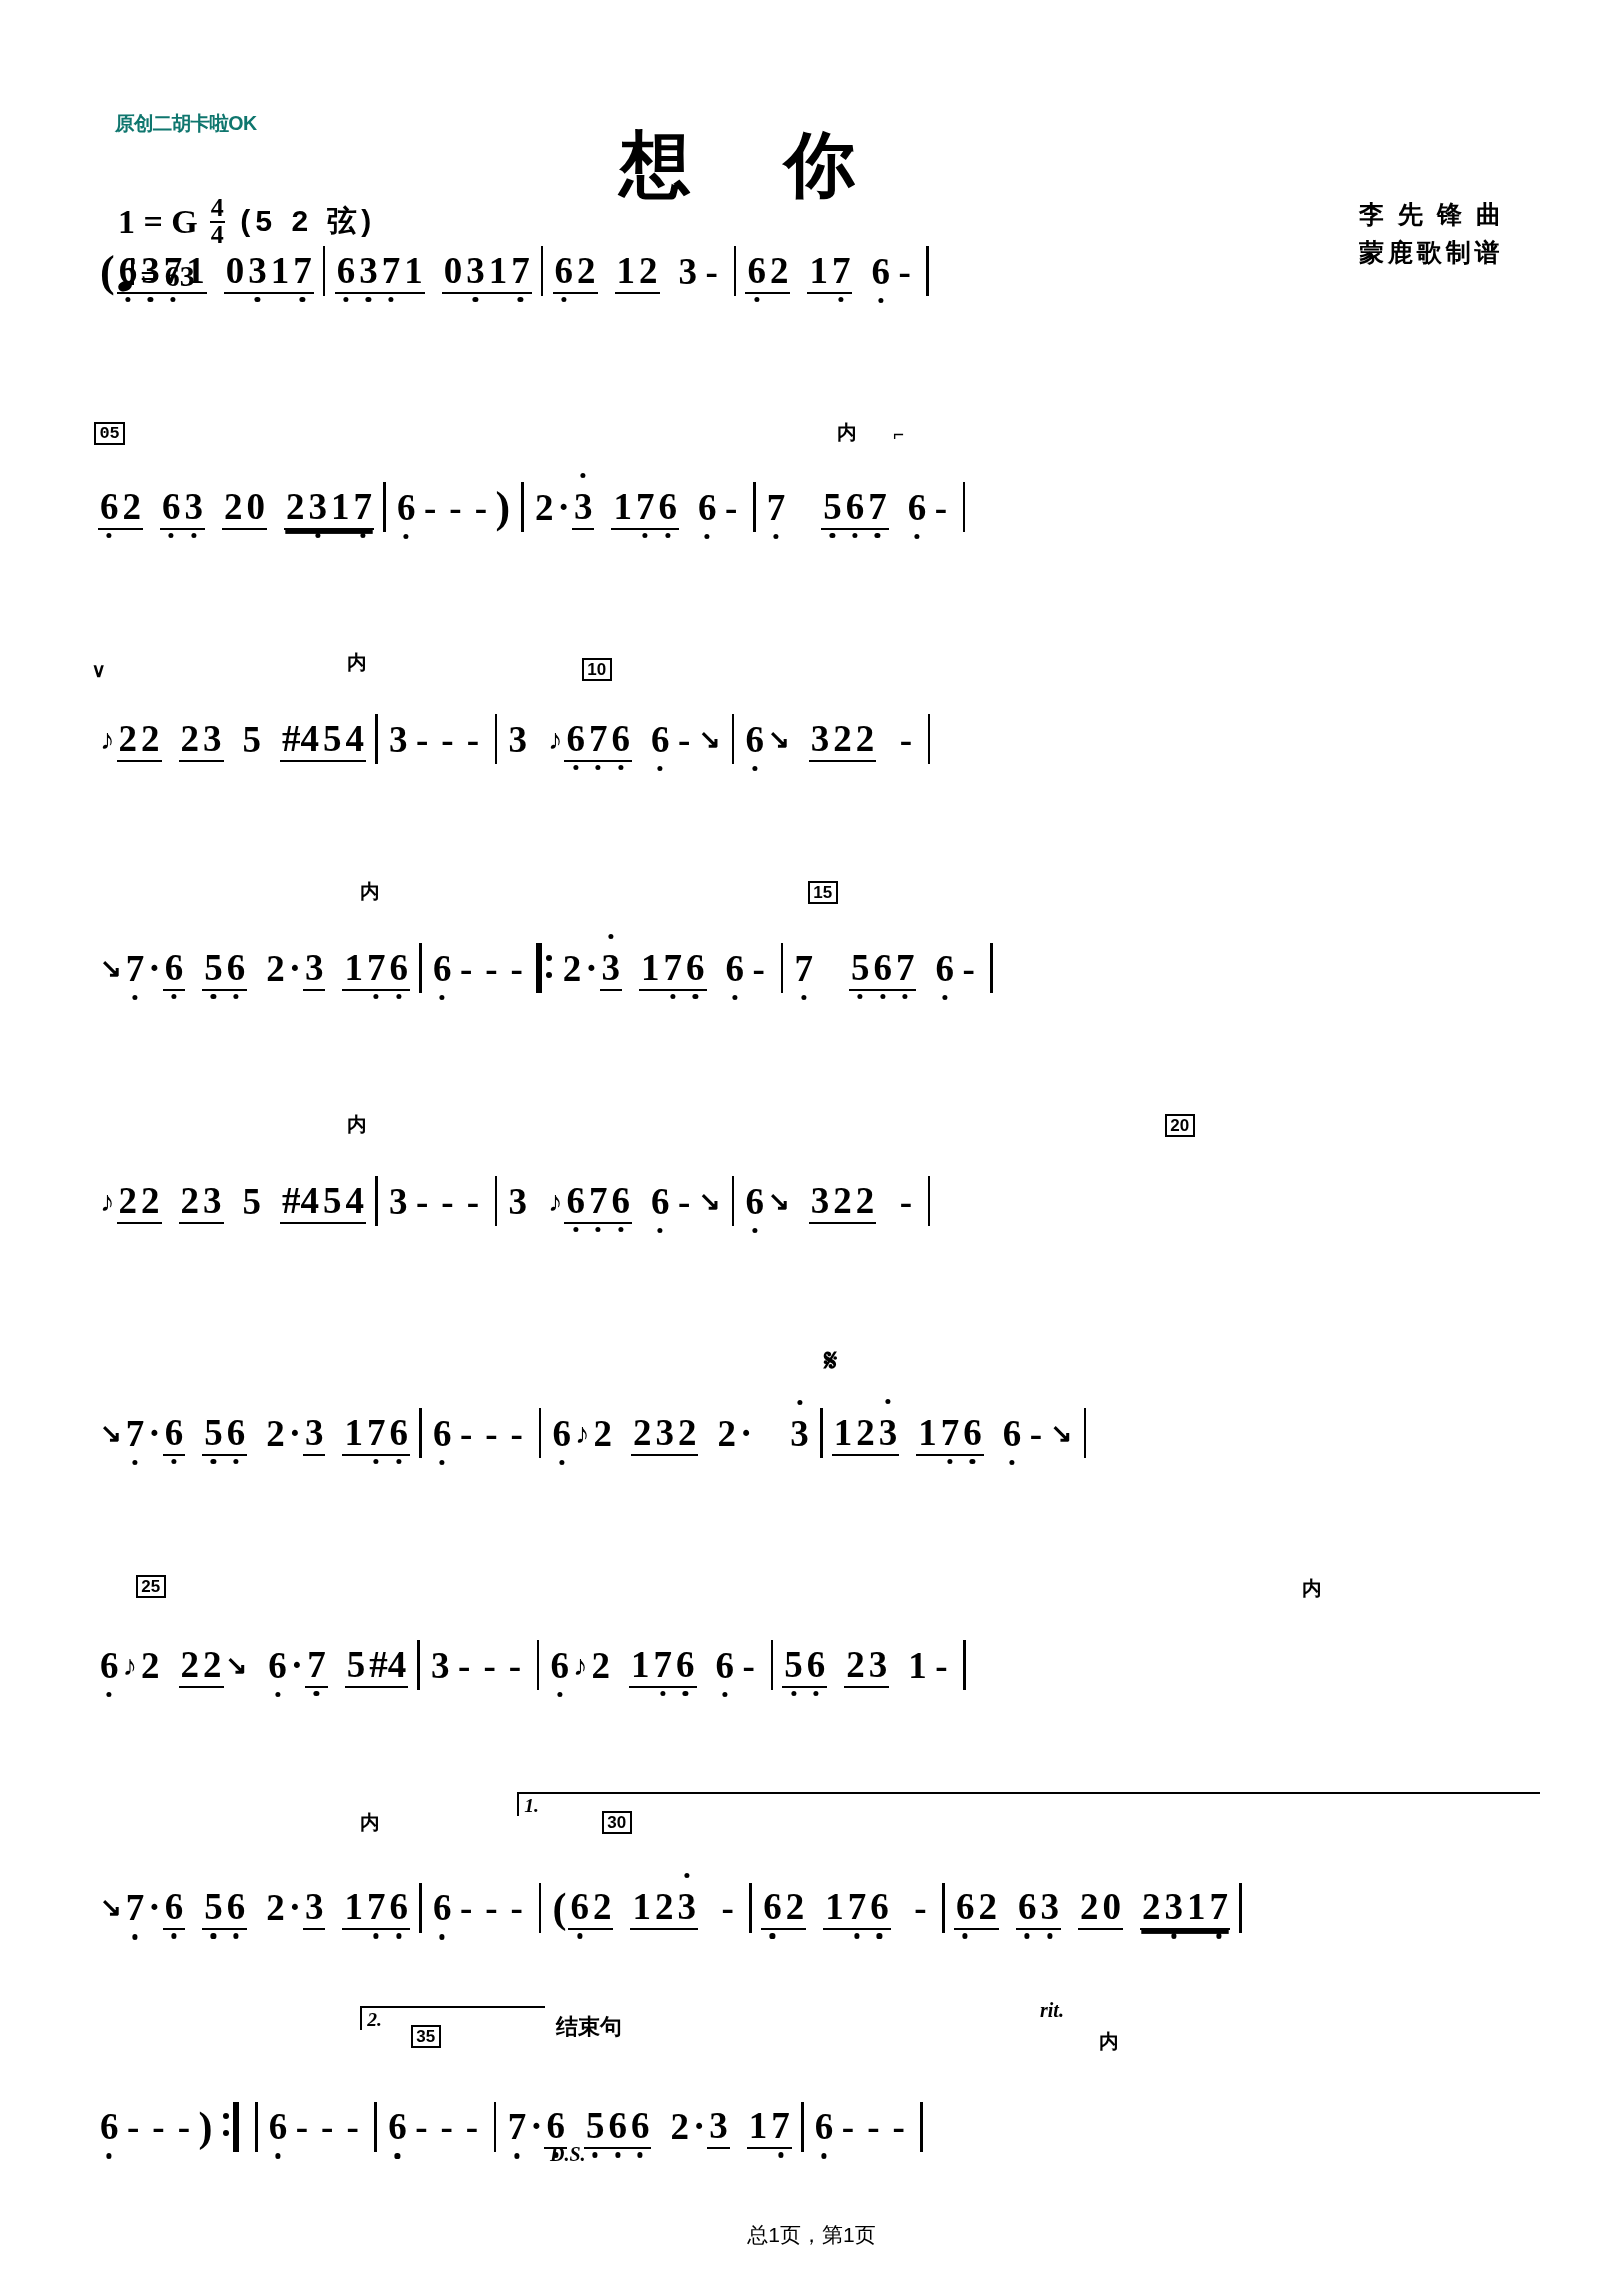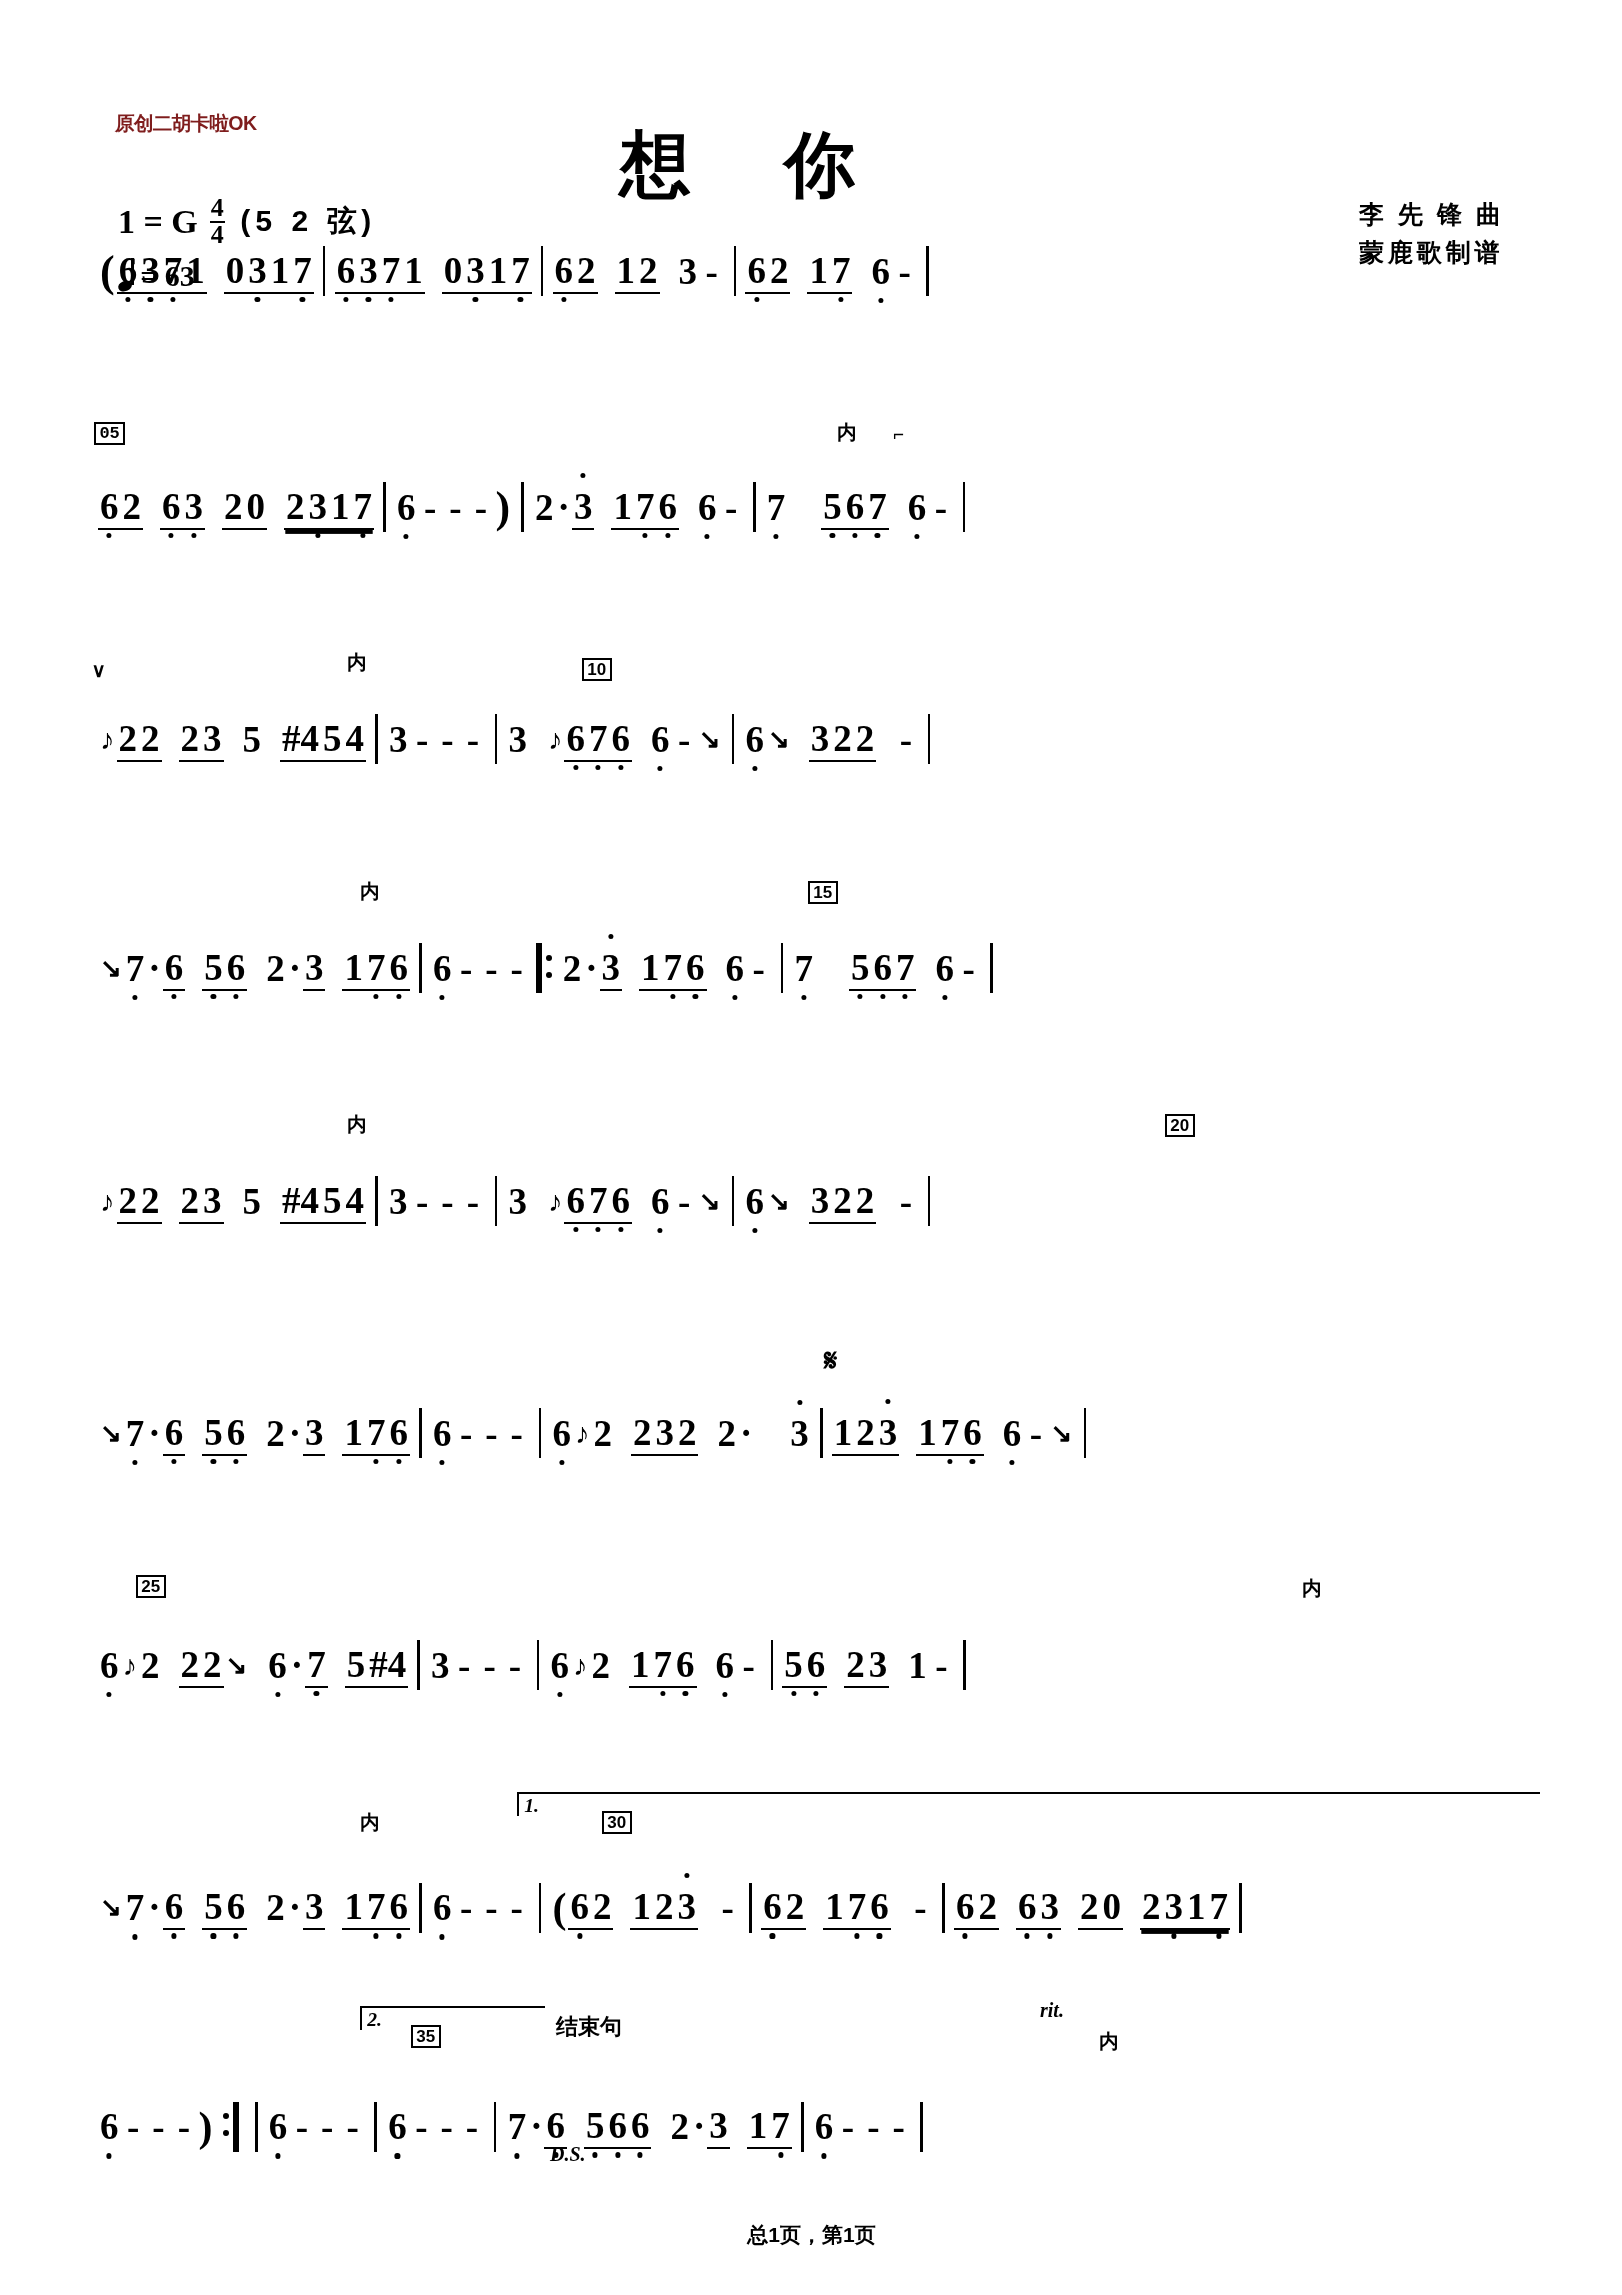--- a/index.html
+++ b/index.html
@@ -23,21 +23,21 @@
 
   
   .watermark {
     position: absolute;
     left: 115px;
     top: 110px;
     font-size: 19.6px;
     font-weight: bold;
     font-family: "Liberation Sans", sans-serif;
     letter-spacing: -0.7px;
-    color: #7f1d1d;
+    color: #0f766e;
   }
   .title {
     position: absolute;
     left: 0;
     top: 118px;
     width: 1475px;
     text-align: center;
     font-size: 71px;
     font-weight: bold;
     font-family: "Liberation Sans", sans-serif;
@@ -203,21 +203,21 @@
     font-weight: bold;
     font-family: "Liberation Serif", serif;
   }
   .footer {
     position: absolute;
     left: 0;
     bottom: 46px;
     width: 1623px;
     text-align: center;
     font-size: 21px;
-    font-weight: bold;
+    font-weight: normal;
     font-family: "Liberation Sans", sans-serif;
   }
   .repeat-open, .repeat-close {
     display: inline-block;
     position: relative;
     width: 18.3px;
     height: 50px;
     vertical-align: middle;
     margin: 0 6.5px;
   }

